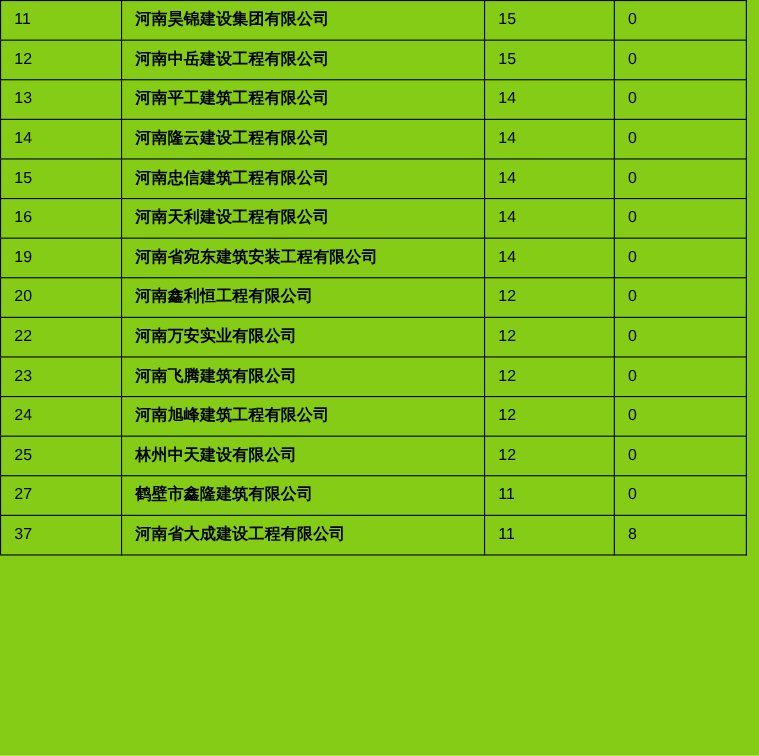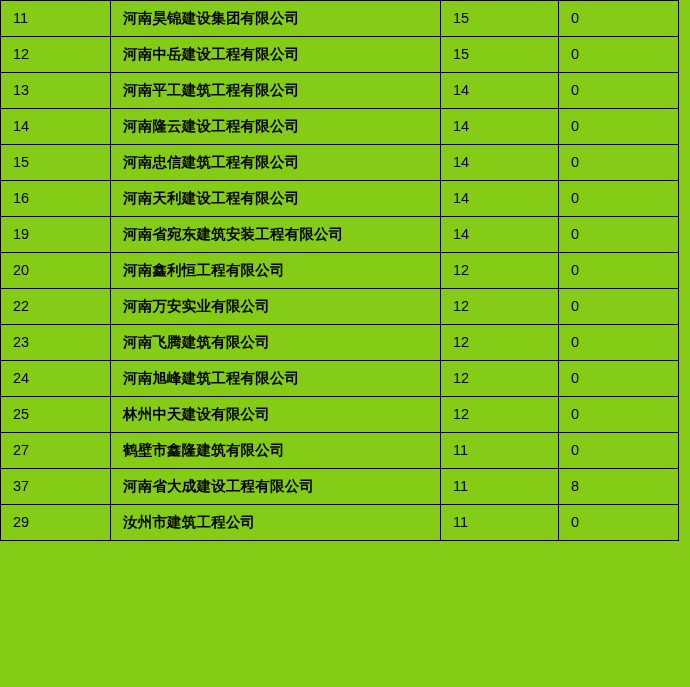--- a/index.html
+++ b/index.html
@@ -138,21 +138,15 @@
           <td class="cell-name">鹤壁市鑫隆建筑有限公司</td>
           <td class="cell-num">11</td>
           <td class="cell-num2">0</td>
         </tr>
         <tr>
           <td class="cell-rank">37</td>
           <td class="cell-name">河南省大成建设工程有限公司</td>
           <td class="cell-num">11</td>
           <td class="cell-num2">8</td>
         </tr>
-        <tr>
-          <td class="cell-rank">29</td>
-          <td class="cell-name">汝州市建筑工程公司</td>
-          <td class="cell-num">11</td>
-          <td class="cell-num2">0</td>
-        </tr>
       </tbody>
   </table>
 </div>
 
 </body></html>

